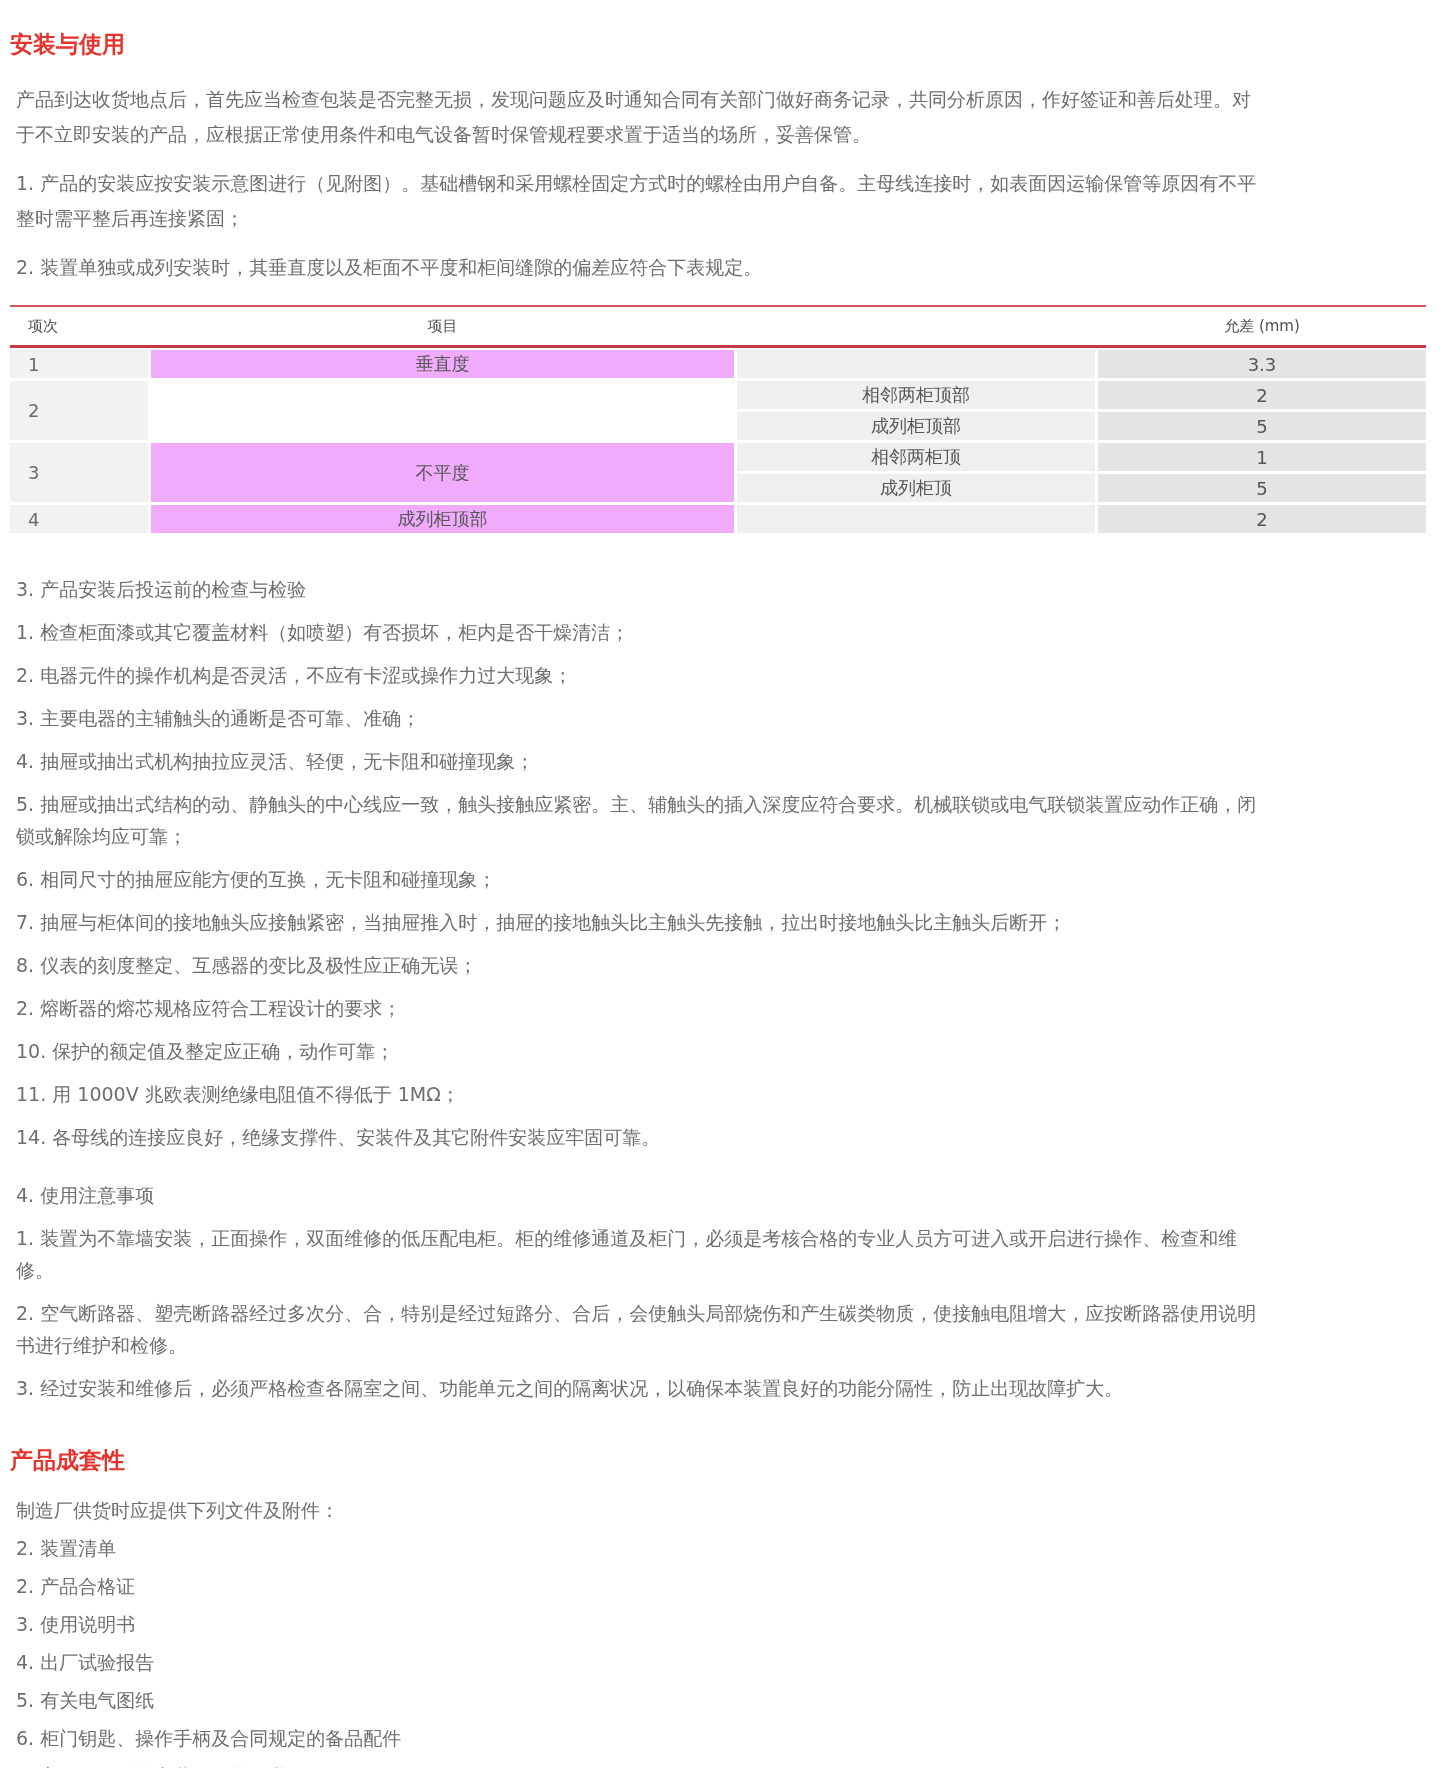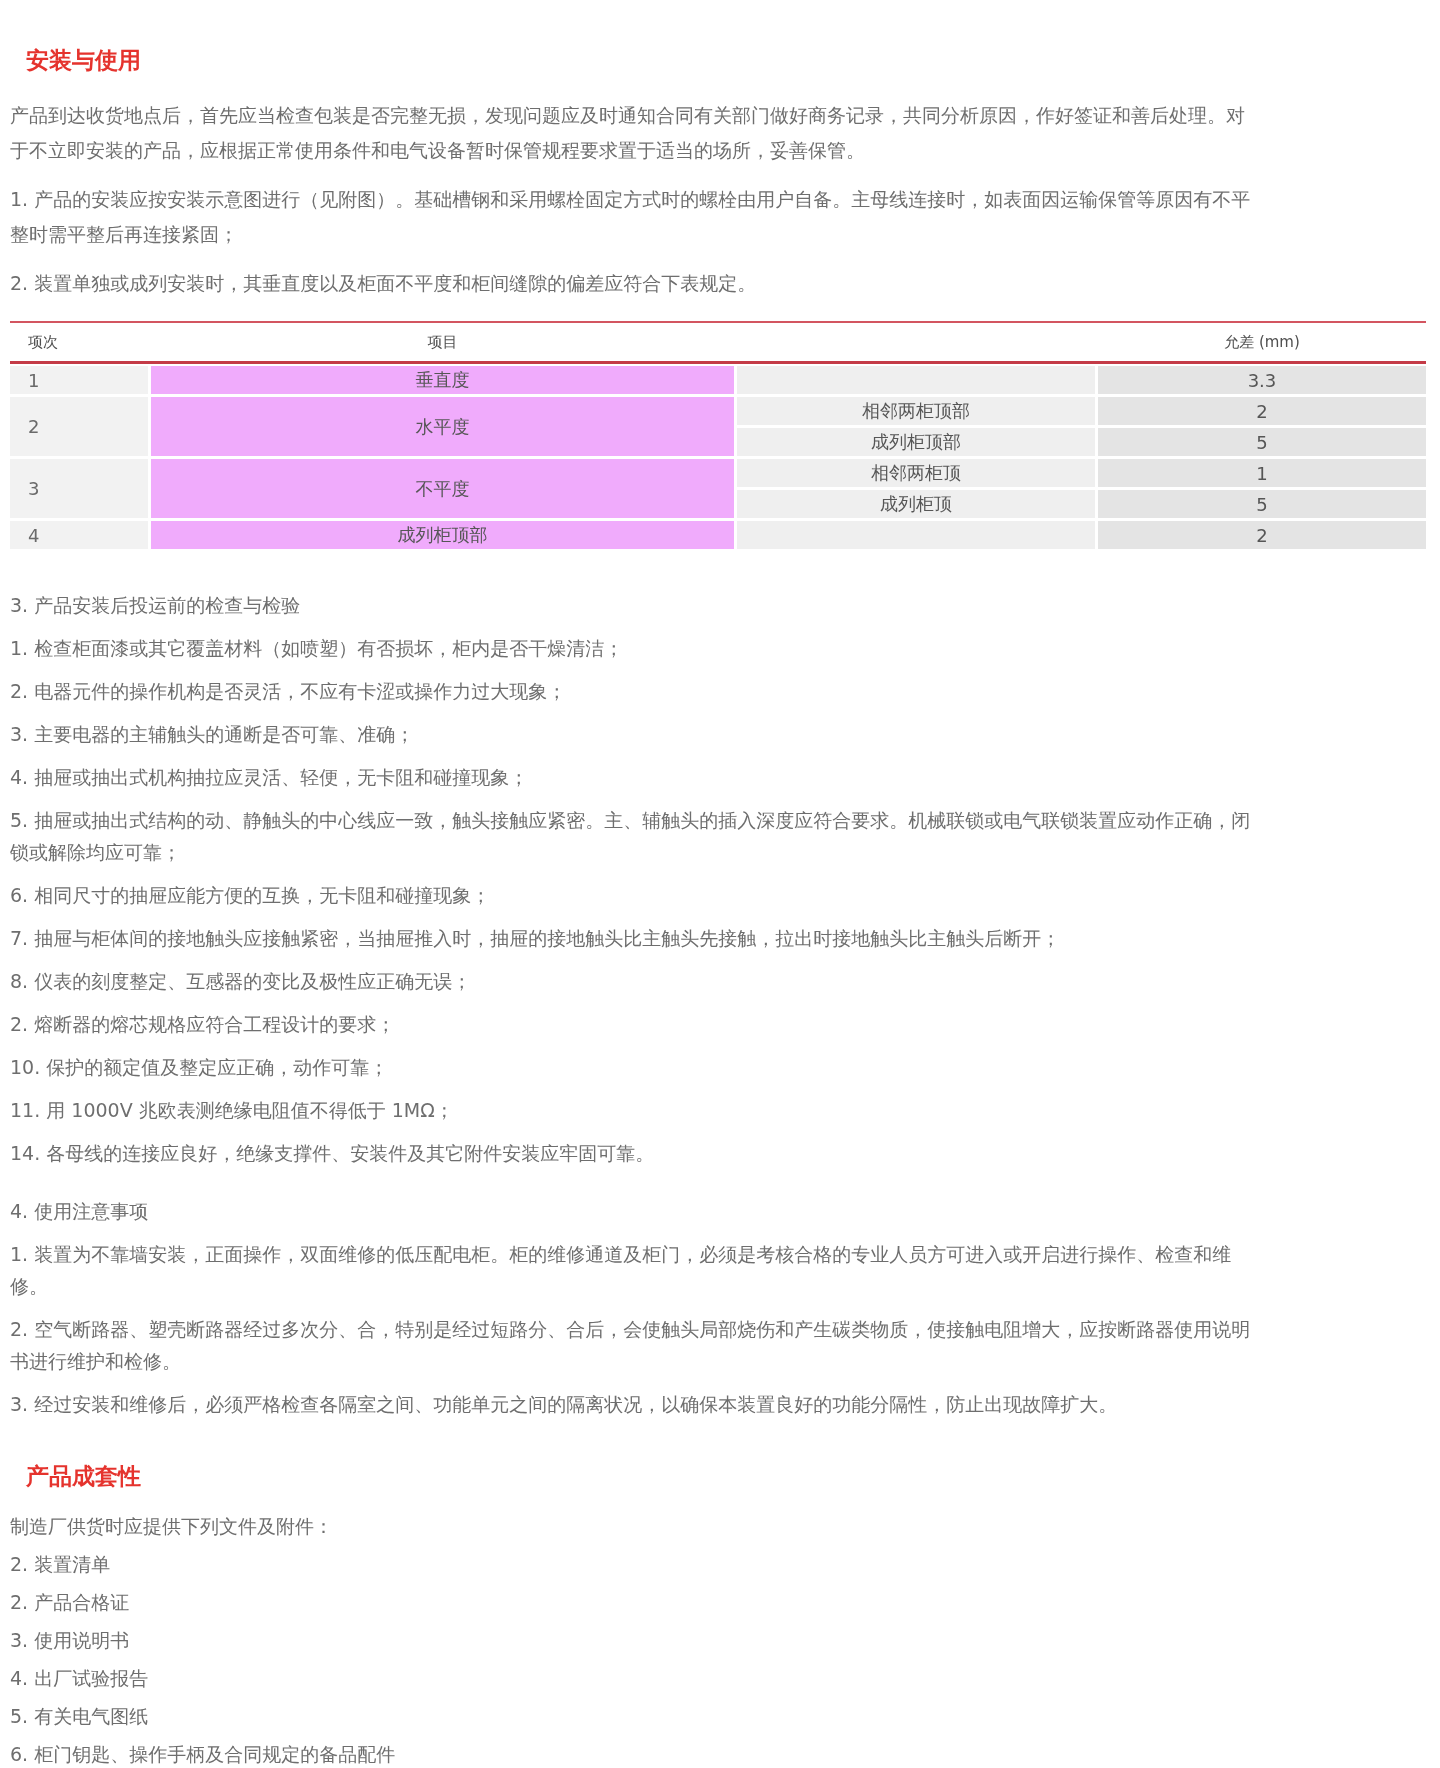--- a/index.html
+++ b/index.html
@@ -12,30 +12,30 @@
     height: 1768px;
     overflow: hidden;
     font-family: "DejaVu Sans", "Liberation Sans", sans-serif;
     color: #6e6e6e;
   }
   .page {
     padding: 30px 10px 0 10px;
     box-sizing: border-box;
   }
   .red-heading {
-    margin: 16px;
+    margin: 0;
     font-size: 23px;
     line-height: 28px;
     font-weight: bold;
     color: #e5332d;
   }
   .body-text {
     font-size: 19px;
     line-height: 32px;
-    margin: 0;
+    margin: 6px;
     max-width: 1247px;
     color: #6e6e6e;
   }
   .intro {
     margin-top: 24px;
     line-height: 35px;
   }
   .para {
     margin-top: 14px;
     line-height: 35px;
@@ -119,21 +119,20 @@
       <div class="th th-item">项目</div>
       <div class="th th-sub"></div>
       <div class="th th-val">允差 (mm)</div>
     </div>
     <div class="tol-grid" id="tol-grid">
         <div class="cell cell-no" style="grid-area: 1 / 1 / span 1;">1</div>
         <div class="cell cell-item" style="grid-area: 1 / 2 / span 1;">垂直度</div>
         <div class="cell cell-sub" style="grid-area: 1 / 3 / span 1;"></div>
         <div class="cell cell-val" style="grid-area: 1 / 4 / span 1;">3.3</div>
         <div class="cell cell-no" style="grid-area: 2 / 1 / span 2;">2</div>
-        <div class="cell cell-item" style="grid-area: 2 / 2 / span 2;">水平度</div>
         <div class="cell cell-sub" style="grid-area: 2 / 3 / span 1;">相邻两柜顶部</div>
         <div class="cell cell-val" style="grid-area: 2 / 4 / span 1;">2</div>
         <div class="cell cell-sub" style="grid-area: 3 / 3 / span 1;">成列柜顶部</div>
         <div class="cell cell-val" style="grid-area: 3 / 4 / span 1;">5</div>
         <div class="cell cell-no" style="grid-area: 4 / 1 / span 2;">3</div>
         <div class="cell cell-item" style="grid-area: 4 / 2 / span 2;">不平度</div>
         <div class="cell cell-sub" style="grid-area: 4 / 3 / span 1;">相邻两柜顶</div>
         <div class="cell cell-val" style="grid-area: 4 / 4 / span 1;">1</div>
         <div class="cell cell-sub" style="grid-area: 5 / 3 / span 1;">成列柜顶</div>
         <div class="cell cell-val" style="grid-area: 5 / 4 / span 1;">5</div>

